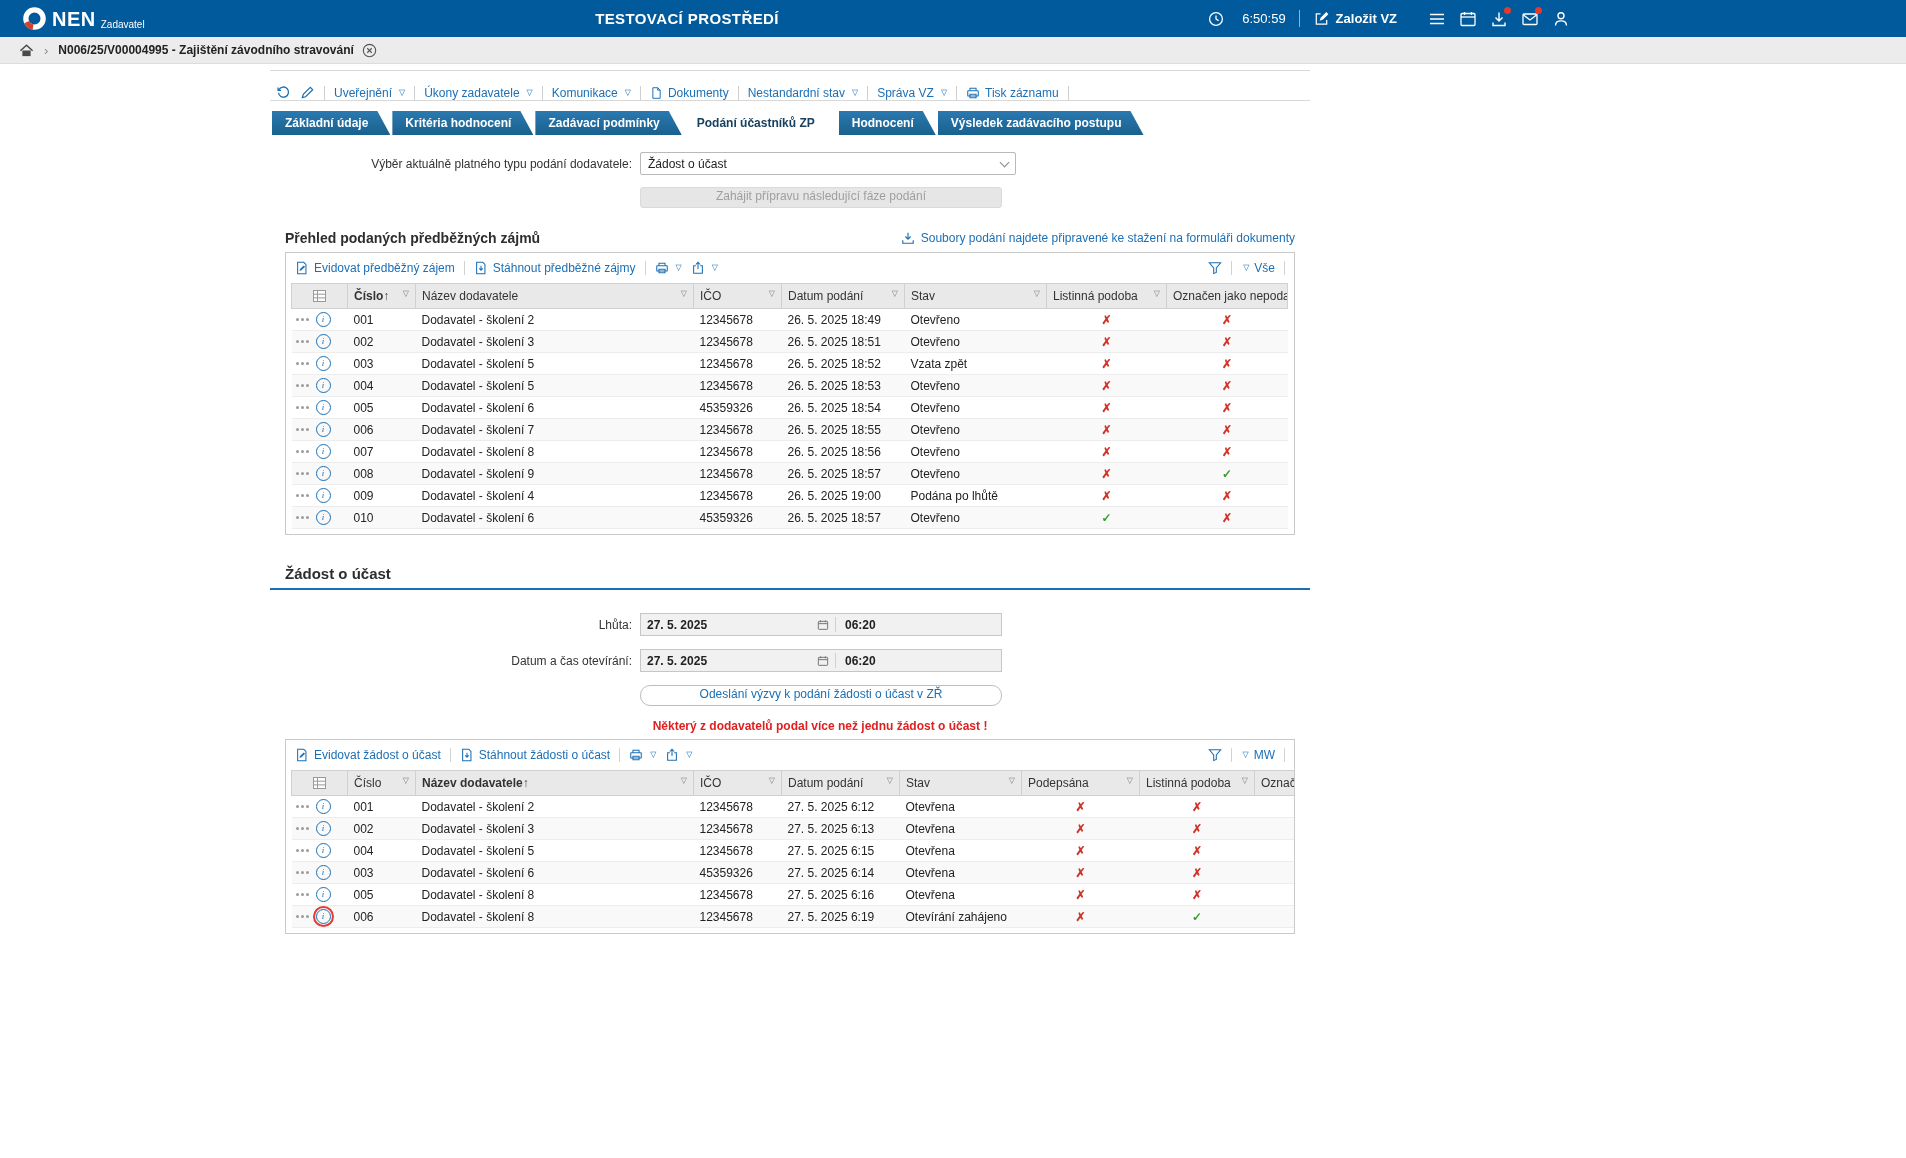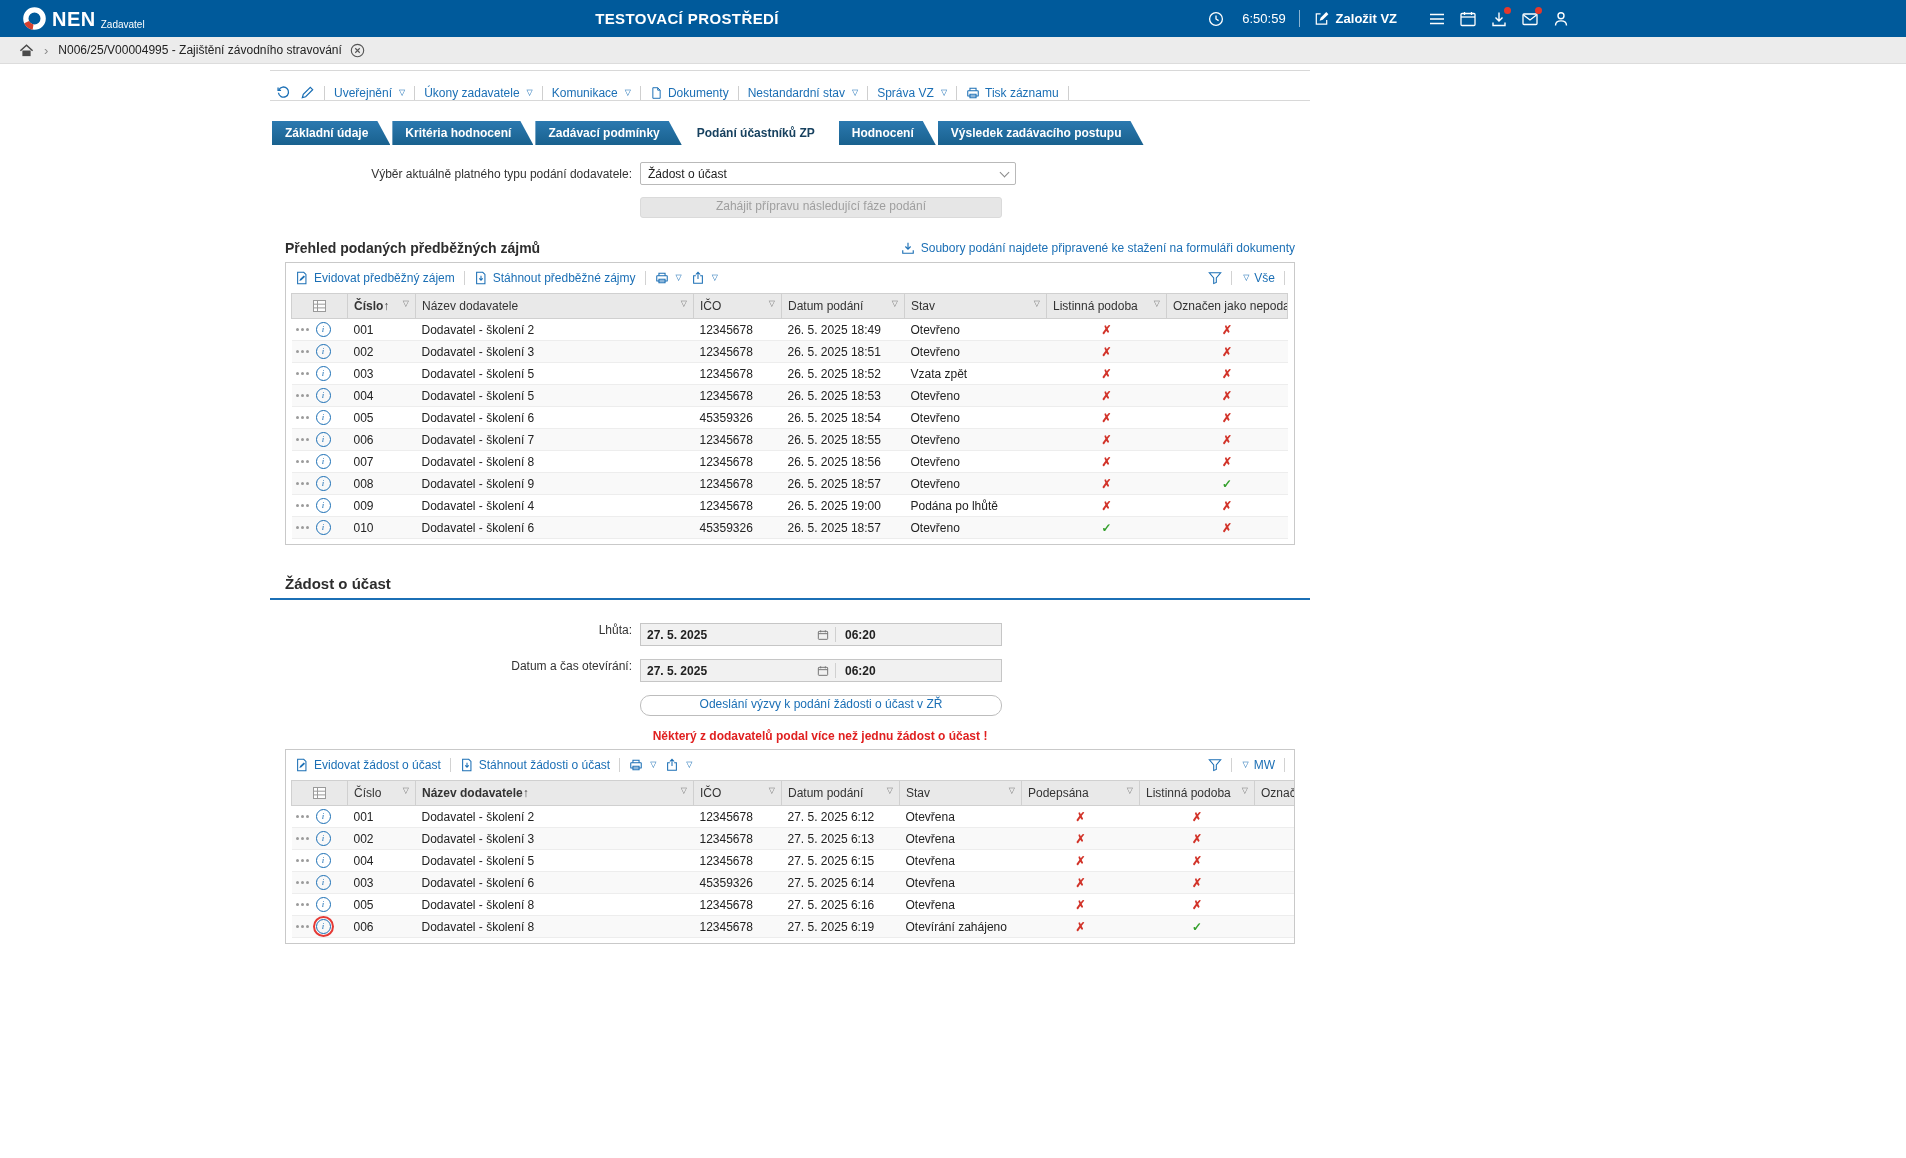--- a/index.html
+++ b/index.html
@@ -18,34 +18,34 @@
   .tr-sep{width:1px;height:17px;background:rgba(255,255,255,.55)}
   .clock-wrap{display:flex;align-items:center;gap:18px;font-size:13px}
   .createvz{display:flex;align-items:center;gap:6px;font-weight:bold;font-size:13px;cursor:pointer}
   .hicon{position:relative;display:inline-flex;cursor:pointer}
   .badge{position:absolute;top:-3px;right:-3px;width:7px;height:7px;border-radius:50%;background:#e6382b}
 
   
   .breadcrumb{height:26px;background:#ececec;display:flex;align-items:center;padding-left:19px;
               border-bottom:1px solid #dcdcdc}
   .bc-sep{color:#8a8a8a;font-size:13px;margin:0 10px}
-  .bc-label{font-weight:normal;color:#222;cursor:pointer}
+  .bc-label{font-weight:bold;color:#222;cursor:pointer}
   .bc-close{display:inline-flex;margin-left:8px;cursor:pointer}
 
   
   main{width:1040px;margin-left:270px;position:relative}
   .rec-toolbar{margin-top:6px;height:29px;border-top:1px solid #d8d8d8;border-bottom:1px solid #d8d8d8;
                display:flex;align-items:flex-end;gap:9px;padding:0 6px}
   .rt-link{color:#1b6fb5;display:flex;align-items:center;gap:5px;cursor:pointer;white-space:nowrap}
   .tri{font-size:8px;color:#1b6fb5;margin-left:2px;line-height:1}
   .rt-sep{width:1px;height:14px;background:#cfcfcf}
   .rt-icon{display:inline-flex;cursor:pointer}
 
   
-  .tabs{display:flex;margin-top:20px;margin-left:2px}
+  .tabs{display:flex;margin-top:10px;margin-left:2px}
   .tab{height:24px;line-height:24px;padding:0 22px 0 13px;margin-right:2px;
        background:linear-gradient(180deg,#2b79b0,#19618e);color:#fff;font-weight:bold;font-size:12px;
        clip-path:polygon(0 0,calc(100% - 13px) 0,100% 100%,0 100%);cursor:pointer;white-space:nowrap}
   .tab.active{background:#fff;color:#17415f}
 
   
   .type-row{display:flex;align-items:center;margin-top:17px}
   .flabel{width:362px;text-align:right;padding-right:8px;color:#333;white-space:nowrap}
   .select{width:360px;height:21px;border:1px solid #b9b9b9;border-radius:2px;background:#fff;
           display:flex;align-items:center;padding:0 7px;color:#222;cursor:pointer}
@@ -87,21 +87,21 @@
   .dots{display:inline-flex;gap:2px;align-items:center}
   .dots i{width:3px;height:3px;border-radius:50%;background:#9b9b9b}
   .info-ic{width:13px;height:13px;border:1px solid #1b6fb5;border-radius:50%;color:#1b6fb5;
            display:inline-flex;align-items:center;justify-content:center;font-size:9px;font-style:italic;
            font-family:"Liberation Serif",serif;line-height:1;flex:0 0 auto}
   .info-ic.hl{outline:2px solid #e53935;outline-offset:1px}
 
   
   .big-title{font-size:15px;font-weight:bold;color:#2d2d2d;margin:30px 0 0 15px}
   .blue-rule{height:2px;background:#1b6fb5;margin-top:6px}
-  .field-row{display:flex;align-items:flex-start;margin-top:23px}
+  .field-row{display:flex;align-items:center;margin-top:23px}
   .field-row.second{margin-top:13px}
   .dt-field{width:360px;height:21px;border:1px solid #c6c6c6;background:#f1f1f1;display:flex;align-items:center;cursor:pointer}
   .dt-left{width:182px;display:flex;align-items:center;padding:0 6px;gap:6px}
   .dt-date{font-weight:bold;color:#222;flex:1}
   .dt-right{flex:1;display:flex;align-items:center;padding:0 9px;border-left:1px solid #d0d0d0;height:15px}
   .dt-time{font-weight:bold;color:#222}
   .send-btn{display:block;margin:13px 0 0 370px;width:360px;height:19px;border:1px solid #bdbdbd;border-radius:10px;
             background:#fff;color:#1b6fb5;text-align:center;line-height:17px;cursor:pointer}
   .warning{margin:13px 0 0 370px;width:360px;text-align:center;color:#e01f1f;font-weight:bold;white-space:nowrap}
 </style>

